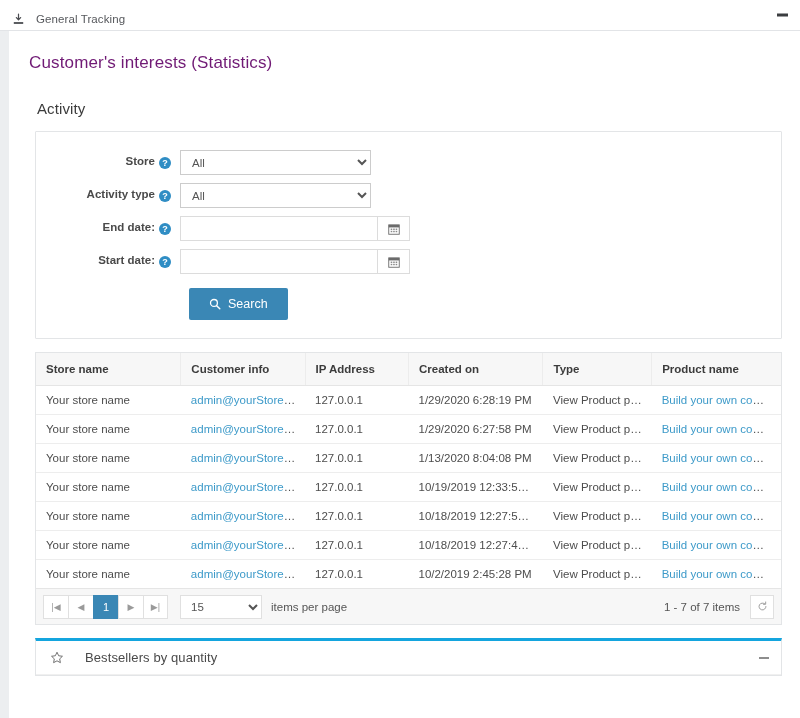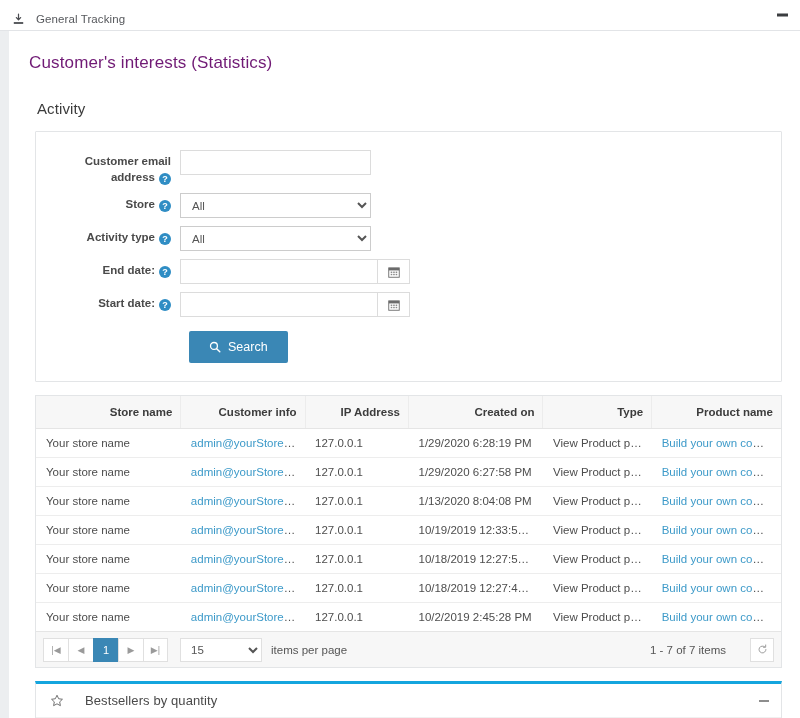--- a/index.html
+++ b/index.html
@@ -170,21 +170,21 @@
     width: 100%;
     border-collapse: collapse;
     table-layout: fixed;
   }
   table.grid th {
     background: #f7f7f7;
     border-bottom: 1px solid #e5e5e5;
     font-size: 11.5px;
     font-weight: bold;
     color: #3c3c3c;
-    text-align: right;
+    text-align: left;
     padding: 10px 8px 10px 10px;
     border-right: 1px solid #ececec;
   }
   table.grid th:last-child { border-right: none; }
   table.grid td {
     border-bottom: 1px solid #ededed;
     font-size: 11.5px;
     color: #4d4d4d;
     padding: 8px 8px 8px 10px;
     background: #fff;
@@ -228,21 +228,21 @@
     border: 1px solid #e0e0e0;
     background: #fff;
     font-size: 11.5px;
     color: #555;
     padding: 0 3px 0 6px;
     font-family: "Liberation Sans", sans-serif;
     outline: none;
   }
   .pg-size-lbl { margin-left: 9px; font-size: 11.5px; color: #555; }
   .pg-spacer { flex: 1; }
-  .pg-info { font-size: 11.5px; color: #555; margin-right: 24px; }
+  .pg-info { font-size: 11.5px; color: #555; margin-right: 10px; }
   .pg-refresh {
     width: 24px; height: 24px;
     border: 1px solid #e0e0e0;
     background: #fff;
     display: flex; align-items: center; justify-content: center;
     cursor: pointer;
   }
   .rfsh-ico { width: 11px; height: 11px; display: block; }
 
   
@@ -294,28 +294,20 @@
 <div class="page">
 
   <h1 class="page-title">Customer's interests (Statistics)</h1>
   <h2 class="section-title">Activity</h2>
 
   <div class="content">
 
     <div class="card">
       <div class="card-body">
 
-        <div class="form-row">
-          <div class="form-label">
-            <span>Customer email address</span><span class="q-icon">?</span>
-          </div>
-          <div class="form-ctrl">
-            <input class="txt-input" type="text" value="" style="">
-          </div>
-        </div>
 
         <div class="form-row">
           <div class="form-label">
             <span>Store</span><span class="q-icon">?</span>
           </div>
           <div class="form-ctrl">
             <select class="sel-input">
               <option>All</option>
             </select>
           </div>

